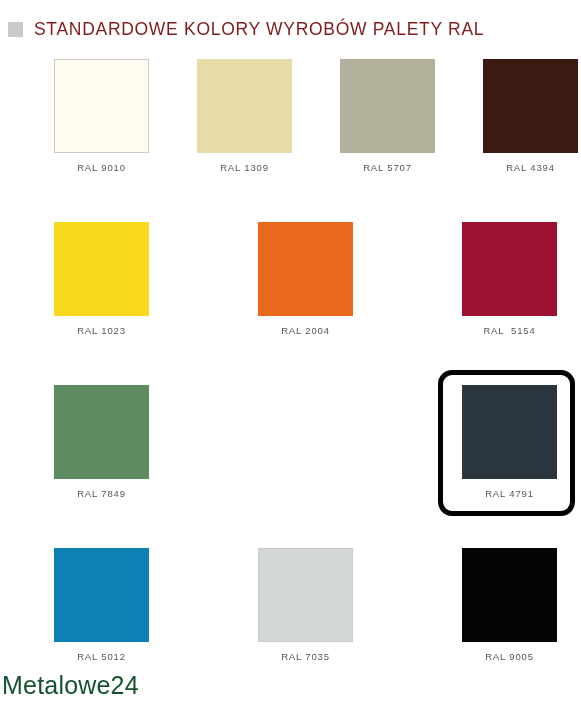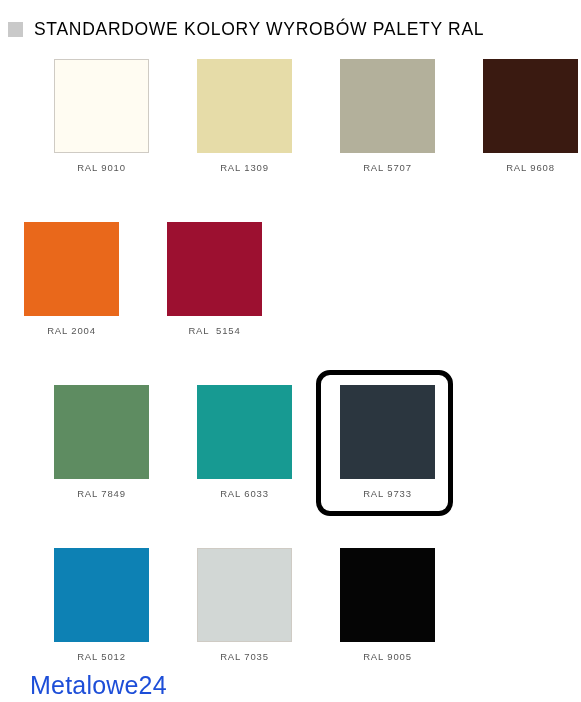--- a/index.html
+++ b/index.html
@@ -38,20 +38,21 @@
   
   .grid {
     position: relative;
     padding: 0;
     margin: 0;
   }
   .row {
     position: relative;
     display: flex;
     height: 163px;
+    justify-content: space-between;
   }
   .cell {
     position: relative;
     width: 143px;
     flex: 0 0 143px;
     display: flex;
     flex-direction: column;
     align-items: center;
     padding-top: 13px;
   }
@@ -99,76 +100,76 @@
     color: #b9b9b9;
     letter-spacing: 0.2px;
     font-weight: 400;
   }
 </style>
 </head>
 <body>
 
 <div class="header">
   <div class="header-bullet" style="background: rgb(201, 201, 201);"></div>
-  <div class="header-title" style="color: #000000;">STANDARDOWE KOLORY WYROBÓW PALETY RAL</div>
+  <div class="header-title" style="color: #7f1d1d;">STANDARDOWE KOLORY WYROBÓW PALETY RAL</div>
 </div>
 
 <div class="grid" id="grid">
     <div class="row">
       <div class="cell first">
         <div class="swatch bordered" style="background: rgb(255, 252, 242);"></div>
         <div class="swatch-label">RAL 9010</div>
       </div>
       <div class="cell">
         <div class="swatch" style="background: rgb(230, 220, 168);"></div>
         <div class="swatch-label">RAL 1309</div>
       </div>
       <div class="cell">
         <div class="swatch" style="background: rgb(179, 176, 155);"></div>
         <div class="swatch-label">RAL 5707</div>
       </div>
       <div class="cell">
         <div class="swatch" style="background: rgb(58, 26, 17);"></div>
-        <div class="swatch-label">RAL 9608</div>
+        <div class="swatch-label">RAL 4394</div>
       </div>
     </div>
     <div class="row">
+      <div class="cell first">
+        <div class="swatch" style="background: rgb(248, 217, 29);"></div>
+        <div class="swatch-label">RAL 1023</div>
+      </div>
       <div class="cell">
         <div class="swatch" style="background: rgb(233, 104, 27);"></div>
         <div class="swatch-label">RAL 2004</div>
       </div>
       <div class="cell">
         <div class="swatch" style="background: rgb(156, 16, 48);"></div>
         <div class="swatch-label">RAL  5154</div>
       </div>
     </div>
     <div class="row">
       <div class="cell first">
         <div class="swatch" style="background: rgb(94, 140, 97);"></div>
         <div class="swatch-label">RAL 7849</div>
       </div>
       <div class="cell">
-        <div class="swatch" style="background: rgb(23, 154, 146);"></div>
-        <div class="swatch-label">RAL 6033</div>
-      </div>
-      <div class="cell">
         <div class="highlight-box" style="border-color: rgb(0, 0, 0);"></div>
         <div class="swatch" style="background: rgb(43, 54, 63);"></div>
-        <div class="swatch-label">RAL 9733</div>
+        <div class="swatch-label">RAL 4791</div>
       </div>
     </div>
     <div class="row">
       <div class="cell first">
         <div class="swatch" style="background: rgb(13, 129, 180);"></div>
         <div class="swatch-label">RAL 5012</div>
       </div>
       <div class="cell">
         <div class="swatch bordered" style="background: rgb(210, 215, 213);"></div>
         <div class="swatch-label">RAL 7035</div>
       </div>
       <div class="cell">
         <div class="swatch" style="background: rgb(5, 5, 5);"></div>
         <div class="swatch-label">RAL 9005</div>
       </div>
     </div>
   </div>
 
-<div class="watermark" style="color: #1d4ed8; margin-left: 28px;">Metalowe24</div>
+<div class="watermark" style="color: #14532d;">Metalowe24</div>
 
 </body></html>

